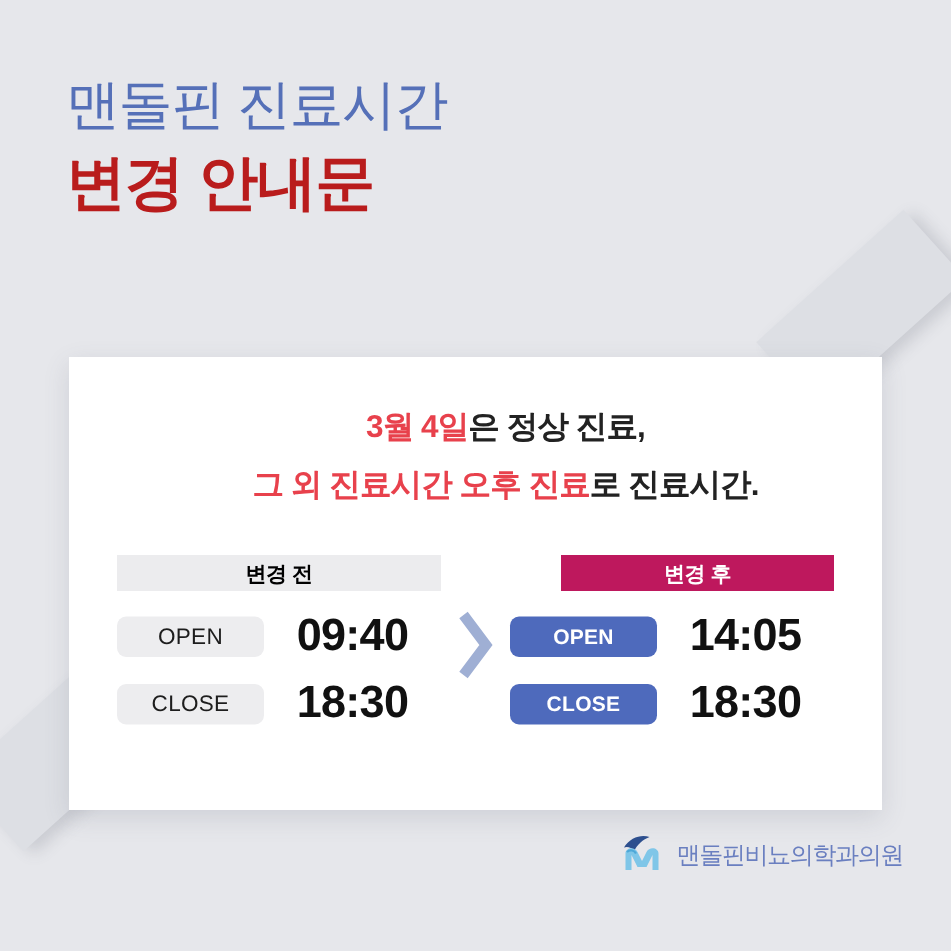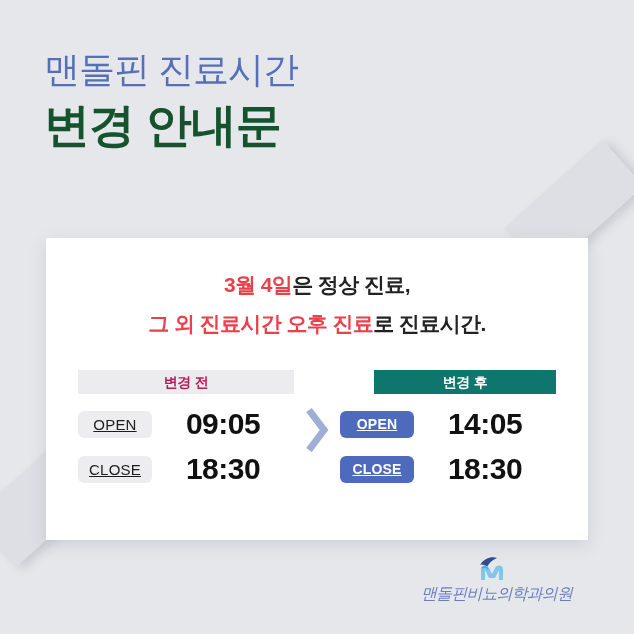--- a/index.html
+++ b/index.html
@@ -30,23 +30,23 @@
   }
   .title-line1 {
     font-size: 36px;
     font-weight: 400;
     color: #5570b8;
     letter-spacing: -1px;
     display: block;
     white-space: nowrap;
   }
   .title-line2 {
-    font-size: 46px;
-    font-weight: 700;
-    color: #14532d;
+    font-size: 40px;
+    font-weight: 700;
+    color: #b91c1c;
     letter-spacing: -1px;
     display: block;
     white-space: nowrap;
     margin-top: 14px;
   }
 
   
   .tape {
     position: absolute;
     background: #dddfe4;
@@ -79,20 +79,21 @@
   }
 
   
   .message {
     position: absolute;
     left: 0;
     top: 32px;
     width: 542px;
     text-align: center;
     line-height: 1.45;
+    padding-left: 20px;
   }
   .msg-line {
     font-size: 21px;
     font-weight: 700;
     color: #222222;
     letter-spacing: -0.6px;
     white-space: nowrap;
   }
   .msg-line + .msg-line { margin-top: 9px; }
   .hl { color: #e8414c; }
@@ -114,45 +115,44 @@
   .col-head {
     height: 24px;
     line-height: 24px;
     text-align: center;
     font-size: 14px;
     font-weight: 700;
     letter-spacing: -0.3px;
   }
   .col-head.before {
     background: #ececee;
-    color: #be185d;
+    color: #000000;
   }
   .col-head.after {
-    background: #0f766e;
+    background: #be185d;
     color: #ffffff;
     margin-left: 34px;
   }
   .row {
     display: flex;
     flex-direction: row;
     align-items: center;
     margin-top: 15px;
     height: 30px;
   }
   .pill {
-    width: 74px;
+    width: 98px;
     height: 27px;
     line-height: 27px;
     border-radius: 6px;
     text-align: center;
     font-size: 15px;
     font-weight: 400;
     letter-spacing: 0.2px;
     flex: 0 0 auto;
-    text-decoration: underline;
   }
   .pill.gray {
     background: #ededef;
     color: #1d1d1d;
   }
   .pill.blue {
     background: #4e6abc;
     color: #ffffff;
     font-weight: 700;
     font-size: 14px;
@@ -175,23 +175,22 @@
   .chev {
     display: block;
   }
 
   
   .logo {
     position: absolute;
     left: 414px;
     top: 556px;
     display: flex;
-    flex-direction: column;
+    flex-direction: row;
     align-items: center;
-    font-style: italic;
   }
   .logo-mark {
     width: 30px;
     height: 28px;
     flex: 0 0 auto;
   }
   .logo-text {
     margin-left: 7px;
     font-size: 16px;
     font-weight: 400;
@@ -219,21 +218,21 @@
       <div class="msg-line"><span class="hl">3월 4일</span><span>은 정상 진료,</span></div>
       <div class="msg-line"><span class="hl">그 외 진료시간 오후 진료</span><span>로 진료시간.</span></div>
     </div>
 
     <div class="schedule">
 
       <div class="col">
         <div class="col-head before">변경 전</div>
         <div class="row">
           <div class="pill gray">OPEN</div>
-          <div class="time">09:05</div>
+          <div class="time">09:40</div>
         </div>
         <div class="row">
           <div class="pill gray">CLOSE</div>
           <div class="time">18:30</div>
         </div>
       </div>
 
       <div class="arrow-sep">
         <svg class="chev" width="26" height="52" viewBox="0 0 26 52">
           <polyline points="5,6 20,26 5,46" fill="none" stroke="#9fafd4" stroke-width="7" stroke-linecap="butt" stroke-linejoin="miter"></polyline>

